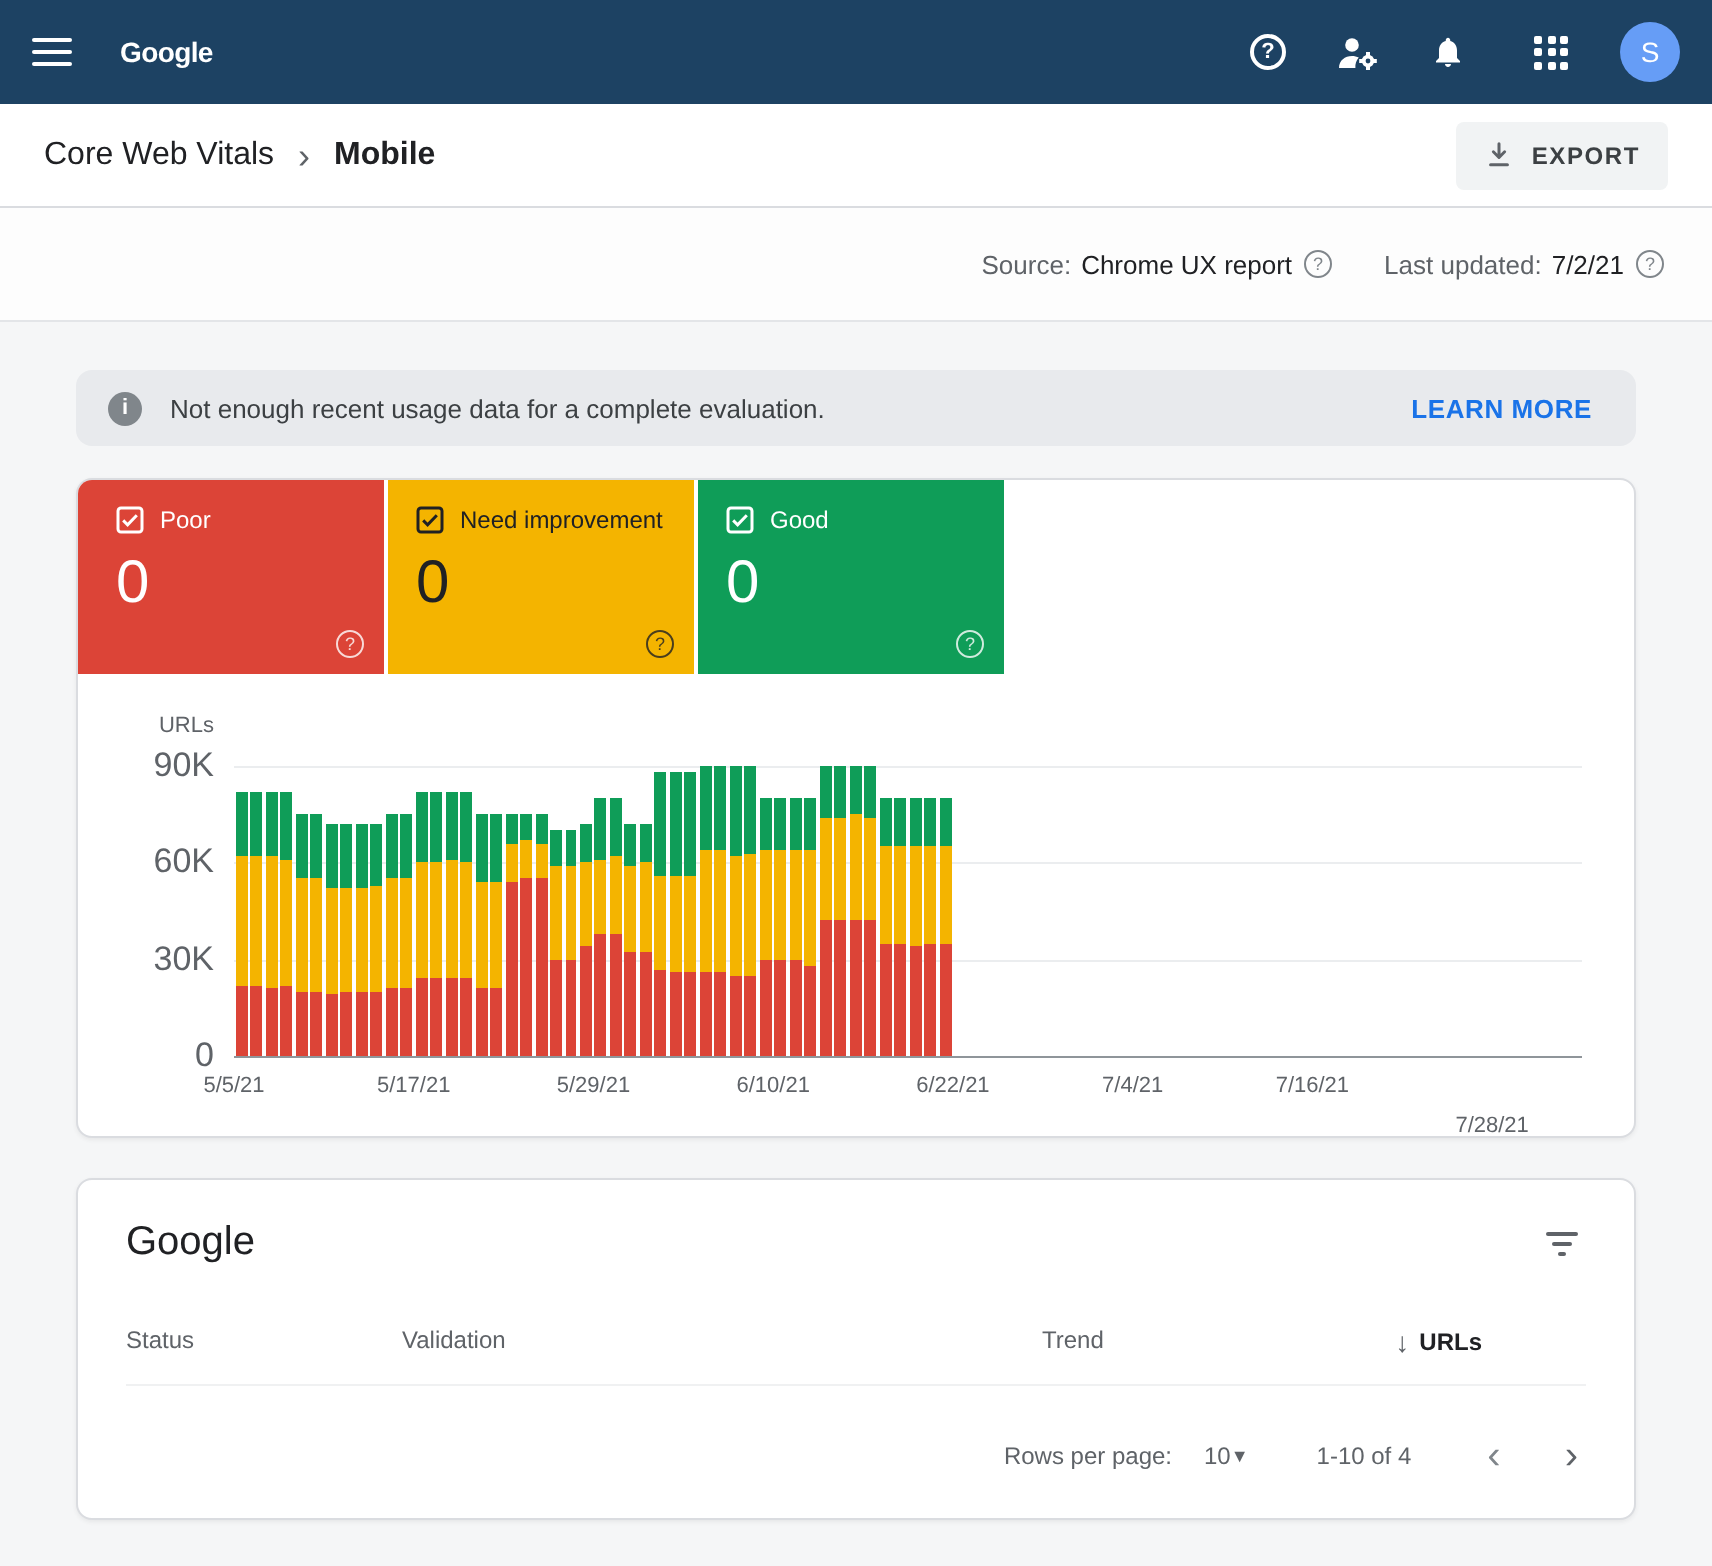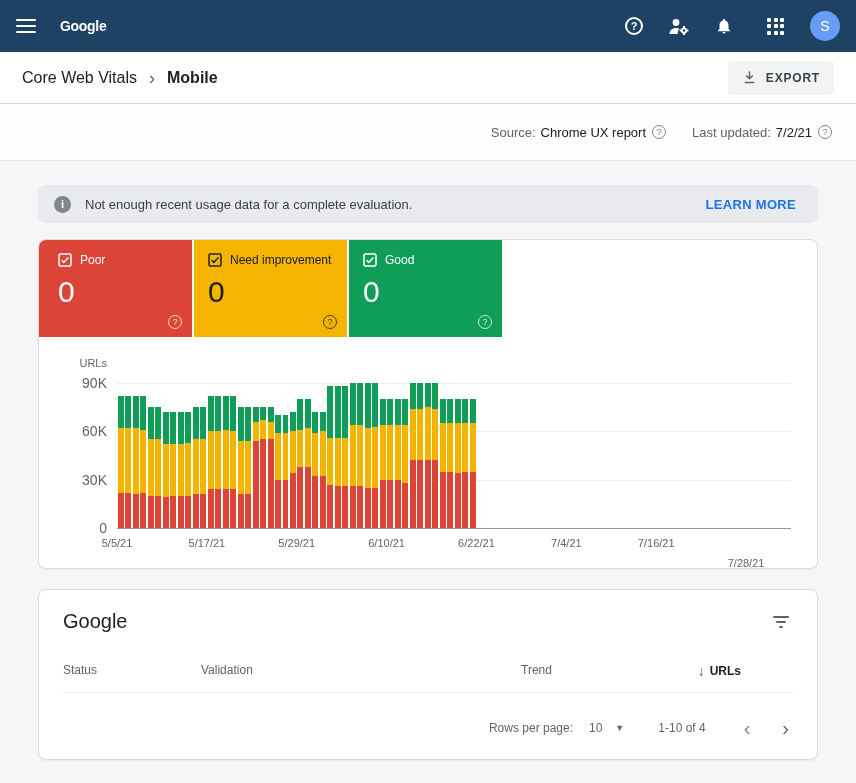--- a/index.html
+++ b/index.html
@@ -67,21 +67,21 @@
   .tile-top svg { flex: 0 0 auto; }
   .tile-value { font-size: 30px; font-weight: 400; margin-top: 8px; }
   .tile-help { position: absolute; right: 10px; bottom: 8px; border-color: currentColor;
     color: inherit; opacity: 0.8; margin-left: 0; }
 
   
   .chart-wrap { position: relative; height: 145px; margin: 46px 26px 40px 78px; }
   .gridline { position: absolute; left: 0; right: 0; height: 1px; background: #ebedef; }
   .gridline.baseline { background: #8f959a; }
   .ytick { position: absolute; right: calc(100% + 10px); transform: translateY(-50%);
-    font-size: 14px; color: #5f6368; white-space: nowrap; }
+    font-size: 17px; color: #5f6368; white-space: nowrap; }
   .ylabel { position: absolute; right: calc(100% + 10px); top: -26px; font-size: 11px; color: #5f6368; }
   .xtick { position: absolute; top: calc(100% + 9px); transform: translateX(-50%);
     font-size: 11px; color: #5f6368; white-space: nowrap; }
   .bar { position: absolute; top: 0; bottom: 0; display: flex; flex-direction: column;
     justify-content: flex-end; }
   .bar div { width: 100%; }
 
   
   .details-card { margin-top: 20px; padding: 20px 24px 14px; }
   .details-head { display: flex; align-items: center; justify-content: space-between; }
@@ -95,21 +95,21 @@
 
   .table-head { margin-top: 30px; display: grid;
     grid-template-columns: 138px 320px 130px 90px 1fr;
     font-size: 12px; color: #5f6368; padding-bottom: 13px; border-bottom: 1px solid #f0f1f2; }
   .th-urls { justify-self: end; display: flex; align-items: center; gap: 5px;
     color: #202124; font-weight: 700; cursor: pointer; }
   .sort-arrow { color: #5f6368; font-size: 14px; font-weight: 400; }
 
   .pager { margin-top: 18px; display: flex; align-items: center; justify-content: flex-end;
     font-size: 12px; color: #5f6368; height: 34px; }
-  .rpp-select { display: flex; align-items: center; gap: 13px; margin-left: 16px; cursor: pointer; }
+  .rpp-select { display: flex; align-items: center; gap: 0; margin-left: 16px; cursor: pointer; }
   .caret { font-size: 9px; color: #5f6368; }
   .pager-range { margin-left: 34px; }
   .chev { font-size: 20px; line-height: 1; padding: 0 4px; cursor: pointer; }
   .chev-left { margin-left: 34px; color: #80868b; }
   .chev-right { margin-left: 24px; color: #5f6368; }
 </style>
 </head>
 <body>
 
 <header class="appbar">

